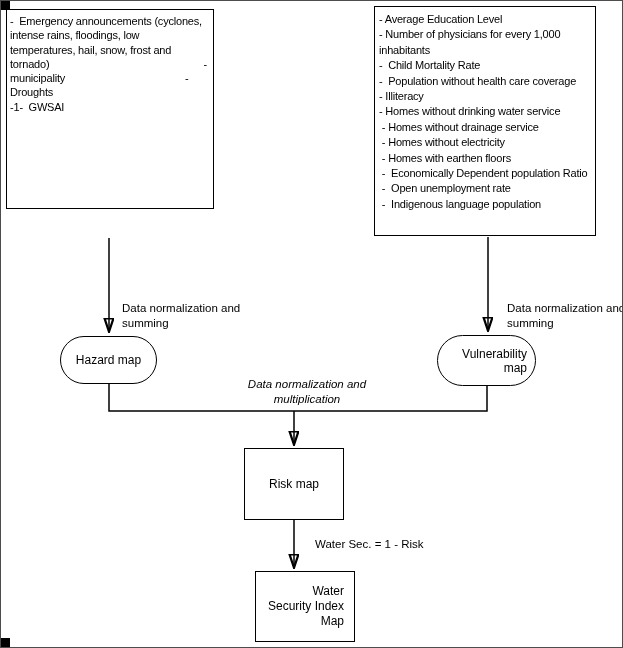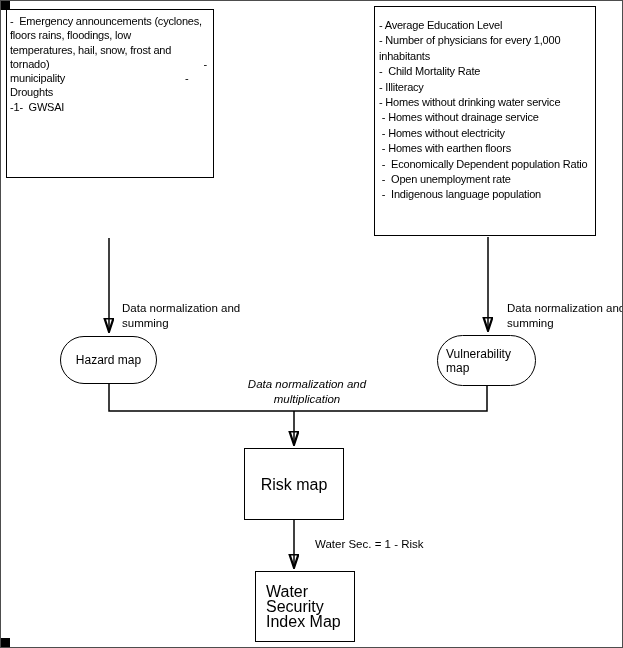--- a/index.html
+++ b/index.html
@@ -45,46 +45,46 @@
     box-sizing: border-box;
   }
   .list-box {
     font-size: 11px;
     letter-spacing: -0.2px;
     color: #000000;
     overflow: hidden;
   }
   #hazard-inputs-box {
     left: 5px; top: 8px;
-    width: 208px; height: 169px;
+    width: 208px; height: 200px;
     padding: 4px 3px;
   }
   #hazard-inputs-box .list-line {
     white-space: pre;
     line-height: 14.3px;
   }
   #vulnerability-inputs-box {
     left: 373px; top: 5px;
     width: 222px; height: 230px;
-    padding: 11px 4px;
+    padding: 5px 4px;
   }
   #vulnerability-inputs-box .list-line {
     white-space: pre-wrap;
     line-height: 15.4px;
   }
 
   .stadium-node {
     position: absolute;
     border: 1.5px solid #000000;
     background: #ffffff;
     box-sizing: border-box;
     display: flex;
     align-items: center;
     justify-content: center;
-    text-align: left;
+    text-align: right;
     font-size: 12px;
     color: #000000;
     line-height: 14px;
   }
   #hazard-map-node {
     left: 59px; top: 335px;
     width: 97px; height: 48px;
     border-radius: 24px;
   }
   #vulnerability-map-node {
@@ -95,22 +95,22 @@
   }
 
   .square-node {
     position: absolute;
     border: 1.5px solid #000000;
     background: #ffffff;
     box-sizing: border-box;
     display: flex;
     align-items: center;
     justify-content: center;
-    text-align: left;
-    font-size: 16px;
+    text-align: right;
+    font-size: 12px;
     color: #000000;
     line-height: 15px;
     padding: 0 10px;
   }
   #risk-map-node {
     left: 243px; top: 447px;
     width: 100px; height: 72px;
   }
   #wsi-map-node {
     left: 254px; top: 570px;
@@ -159,32 +159,33 @@
     <path d="M486,385 L486,410 L293,410"></path>
     <path d="M293,410 L293,443" marker-end="url(#arrow)"></path>
     <path d="M293,519 L293,566" marker-end="url(#arrow)"></path>
   </svg>
 
   <div class="corner-marker" id="corner-top-left"></div>
   <div class="corner-marker" id="corner-bottom-left"></div>
 
   <div class="rect-node list-box" id="hazard-inputs-box">
       <div class="list-line">-  Emergency announcements (cyclones,</div>
-      <div class="list-line">floors rains, floodings, low</div>
+      <div class="list-line">intense rains, floodings, low</div>
       <div class="list-line">temperatures, hail, snow, frost and</div>
       <div class="list-line">tornado)                                                      -</div>
       <div class="list-line">municipality                                          -</div>
       <div class="list-line">Droughts</div>
       <div class="list-line">-1-  GWSAI</div>
     </div>
 
   <div class="rect-node list-box" id="vulnerability-inputs-box">
       <div class="list-line">- Average Education Level</div>
       <div class="list-line">- Number of physicians for every 1,000 inhabitants</div>
       <div class="list-line">-  Child Mortality Rate</div>
+      <div class="list-line">-  Population without health care coverage</div>
       <div class="list-line">- Illiteracy</div>
       <div class="list-line">- Homes without drinking water service</div>
       <div class="list-line"> - Homes without drainage service</div>
       <div class="list-line"> - Homes without electricity</div>
       <div class="list-line"> - Homes with earthen floors</div>
       <div class="list-line"> -  Economically Dependent population Ratio</div>
       <div class="list-line"> -  Open unemployment rate</div>
       <div class="list-line"> -  Indigenous language population</div>
     </div>
 

